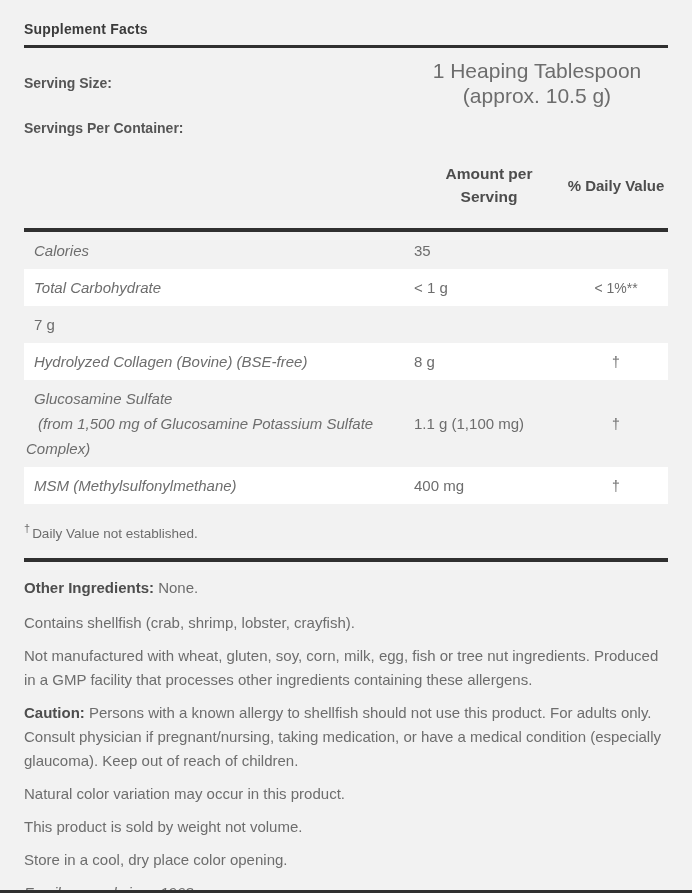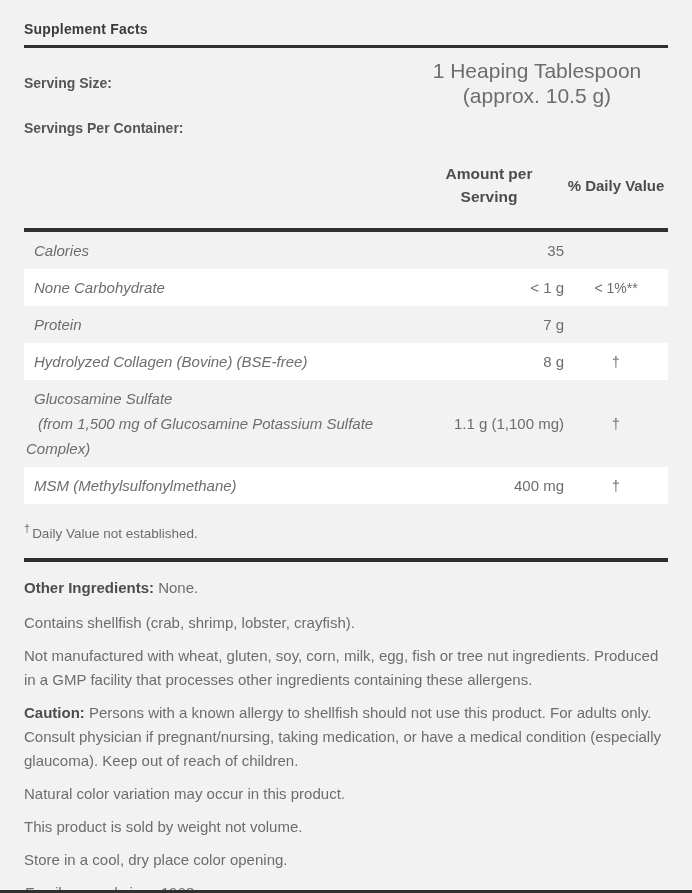--- a/index.html
+++ b/index.html
@@ -87,21 +87,21 @@
   }
   .trow.white { background: #ffffff; }
   .trow .t-name { flex: 1; line-height: 25px; padding: 5px 0; font-style: italic; }
   .t-name .detail {
     display: block;
     margin-left: -8px;
     text-indent: 12px;
   }
   .trow .t-amount {
     width: 150px;
-    text-align: right;
+    text-align: left;
     align-self: center;
   }
   .trow .t-dv {
     width: 104px;
     text-align: center;
     font-size: 14px;
   }
   .trow.tall { min-height: 87px; }
 
   
@@ -166,27 +166,26 @@
 
   <div class="rule rule-thick"></div>
 
   <div class="trow">
     <div class="t-name">Calories</div>
     <div class="t-amount">35</div>
     <div class="t-dv"></div>
   </div>
 
   <div class="trow white">
-    <div class="t-name">None Carbohydrate</div>
+    <div class="t-name">Total Carbohydrate</div>
     <div class="t-amount">&lt; 1 g</div>
     <div class="t-dv">&lt; 1%**</div>
   </div>
 
   <div class="trow">
-    <div class="t-name">Protein</div>
     <div class="t-amount">7 g</div>
     <div class="t-dv"></div>
   </div>
 
   <div class="trow white">
     <div class="t-name">Hydrolyzed Collagen (Bovine) (BSE-free)</div>
     <div class="t-amount">8 g</div>
     <div class="t-dv">†</div>
   </div>
 

